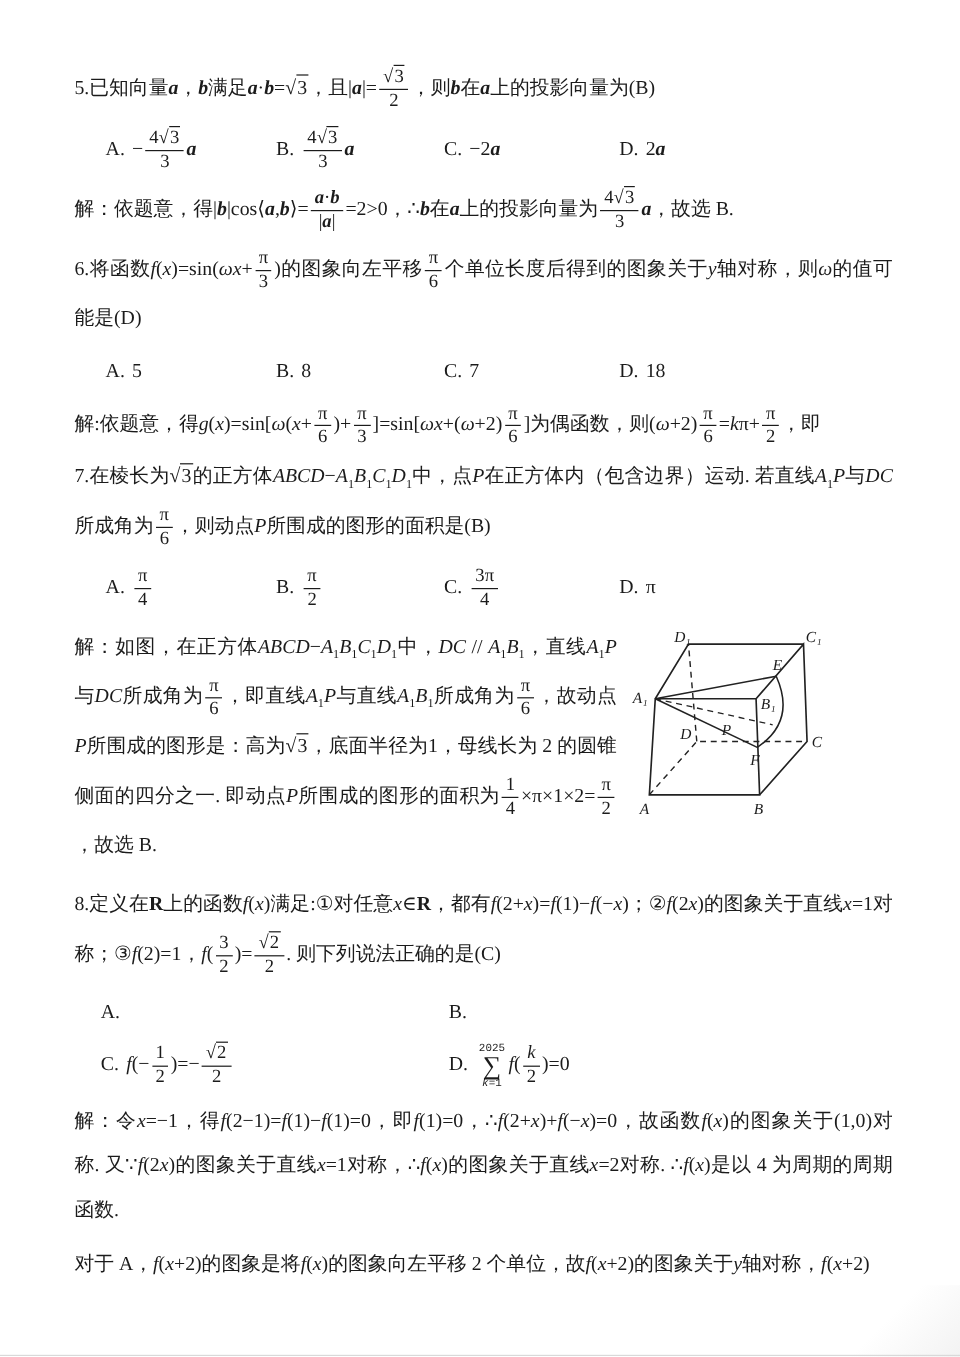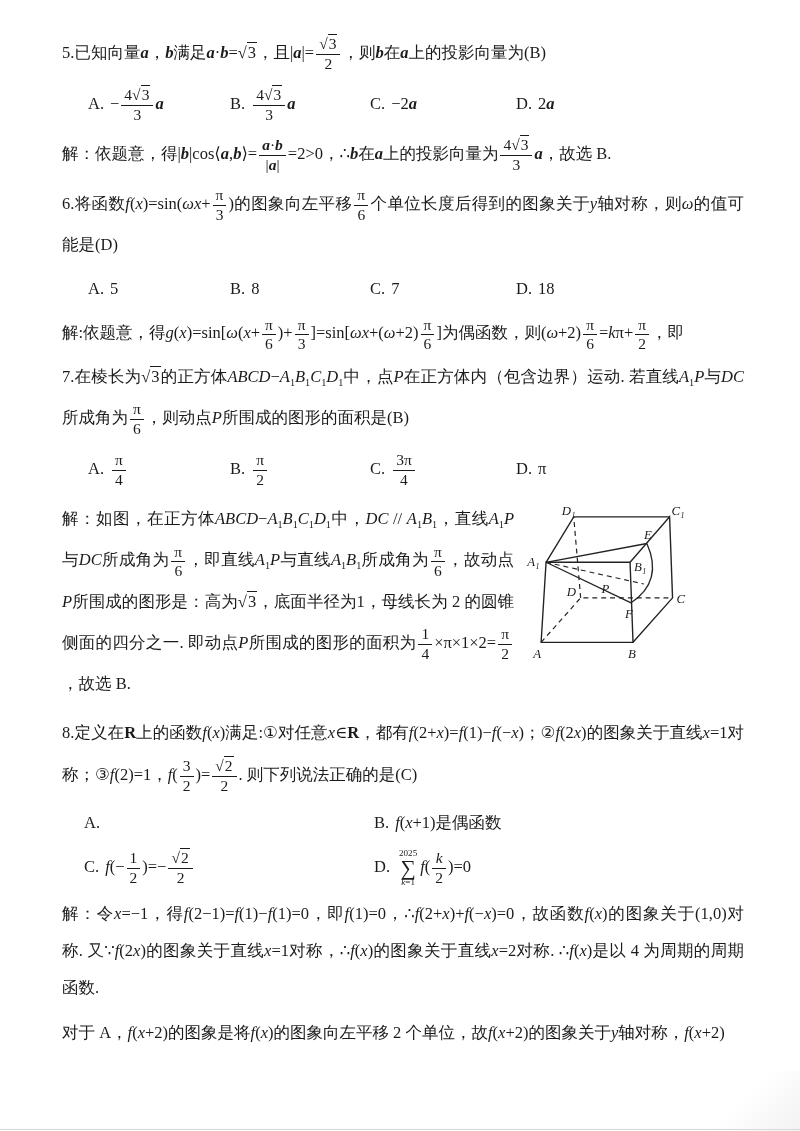--- a/index.html
+++ b/index.html
@@ -2,21 +2,21 @@
 <html><head>
 <meta charset="utf-8">
 <style>
   * { box-sizing: border-box; }
   html,body { margin:0; padding:0; }
   body {
     width:800px; height:1131px; overflow:hidden; position:relative;
     background:#ffffff; color:#1b1b1b;
     font-family:"Liberation Serif","DejaVu Serif","DejaVu Sans",serif;
   }
-  .doc { padding:32px 56px 0 62px; font-size:16.5px; }
+  .doc { padding:52px 56px 0 62px; font-size:16.5px; }
   .p { margin:0 0 8px 0; text-align:justify; }
   .lh-f { line-height:2.5; }   
   .lh-p { line-height:2.25; }  
   
   .optrow { display:flex; margin:0 0 8px 26px; align-items:center; }
   .optrow .opt { display:flex; align-items:center; }
   .o1 { width:142px; } .o2 { width:140px; } .o3 { width:146px; } .o4 { flex:1; }
   .opt .lbl { margin-right:6px; }
   .row-f { line-height:2.5; min-height:44px; }
   .row-p { line-height:1.9; }
@@ -29,21 +29,21 @@
   .mbf { font-weight:700; }
   sub { font-size:0.62em; }
   .fr { display:inline-block; vertical-align:middle; text-align:center;
         line-height:1.18; margin:0 2px; font-size:0.94em; }
   .fr .n { display:block; border-bottom:1.2px solid currentColor; padding:0 3px 0.5px; }
   .fr .d { display:block; padding:0 3px; }
   .sq { white-space:nowrap; }
   .sq .rd { border-top:1.2px solid currentColor; padding:0 1px; }
   .sum { display:inline-flex; flex-direction:column; align-items:center;
          vertical-align:middle; line-height:1; margin:0 3px; }
-  .sum .lim { font-size:0.55em; }
+  .sum .lim { font-size:0.55em;font-family:Liberation Mono, monospace; }
   .sum .sig { font-size:1.3em; line-height:0.95; }
   
   .q7block { overflow:hidden; }
   .cube-wrap { float:right; width:218px; margin:4px 0 2px 12px; }
   svg text { font-family:"Liberation Serif","DejaVu Serif",serif; font-style:italic; font-size:13px; fill:#1b1b1b; }
   .scan-edge { position:absolute; left:0; right:0; bottom:1px; height:1px; background:#d9d9d9; }
   .scan-shade { position:absolute; right:0; bottom:0; width:170px; height:60px;
                 background:linear-gradient(135deg, rgba(255,255,255,0) 60%, rgba(205,205,205,0.25)); }
 </style>
 </head>
@@ -149,21 +149,20 @@
     <p class="p lh-f">解：如图，在正方体<span class="mi">ABCD</span>−<span class="mi">A</span><sub>1</sub><span class="mi">B</span><sub>1</sub><span class="mi">C</span><sub>1</sub><span class="mi">D</span><sub>1</sub>中，<span class="mi">DC</span> // <span class="mi">A</span><sub>1</sub><span class="mi">B</span><sub>1</sub>，直线<span class="mi">A</span><sub>1</sub><span class="mi">P</span>与<span class="mi">DC</span>所成角为<span class="fr"><span class="n">π</span><span class="d">6</span></span>，即直线<span class="mi">A</span><sub>1</sub><span class="mi">P</span>与直线<span class="mi">A</span><sub>1</sub><span class="mi">B</span><sub>1</sub>所成角为<span class="fr"><span class="n">π</span><span class="d">6</span></span>，故动点<span class="mi">P</span>所围成的图形是：高为<span class="sq">√<span class="rd">3</span></span>，底面半径为1，母线长为 2 的圆锥侧面的四分之一. 即动点<span class="mi">P</span>所围成的图形的面积为<span class="fr"><span class="n">1</span><span class="d">4</span></span>×π×1×2=<span class="fr"><span class="n">π</span><span class="d">2</span></span>，故选 B.</p>
   </div>
 
   <p class="p lh-f">8.定义在<span class="mbf">R</span>上的函数<span class="mi">f</span>(<span class="mi">x</span>)满足:①对任意<span class="mi">x</span>∈<span class="mbf">R</span>，都有<span class="mi">f</span>(2+<span class="mi">x</span>)=<span class="mi">f</span>(1)−<span class="mi">f</span>(−<span class="mi">x</span>)；②<span class="mi">f</span>(2<span class="mi">x</span>)的图象关于直线<span class="mi">x</span>=1对称；③<span class="mi">f</span>(2)=1，<span class="mi">f</span>(<span class="fr"><span class="n">3</span><span class="d">2</span></span>)=<span class="fr"><span class="n"><span class="sq">√<span class="rd">2</span></span></span><span class="d">2</span></span>. 则下列说法正确的是(C)</p>
   <div class="optgrid">
     <span class="opt">
       <span class="lbl">A.</span>
     </span>
     <span class="opt">
       <span class="lbl">B.</span>
-      <span><span class="mi">f</span>(<span class="mi">x</span>+1)是偶函数</span>
     </span>
     <span class="opt">
       <span class="lbl">C.</span>
       <span><span class="mi">f</span>(−<span class="fr"><span class="n">1</span><span class="d">2</span></span>)=−<span class="fr"><span class="n"><span class="sq">√<span class="rd">2</span></span></span><span class="d">2</span></span></span>
     </span>
     <span class="opt">
       <span class="lbl">D.</span>
       <span><span class="sum">
             <span class="lim">2025</span>
             <span class="sig">∑</span>

